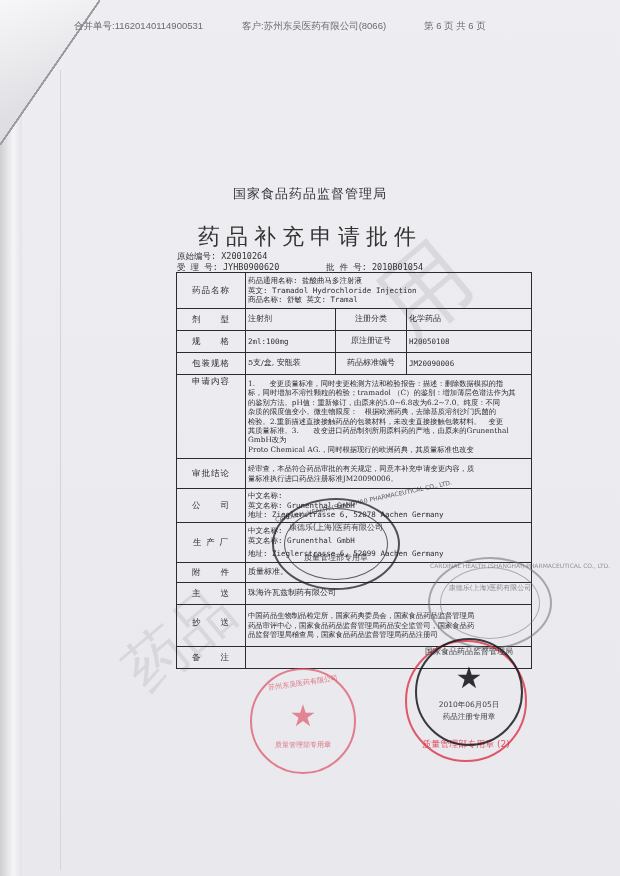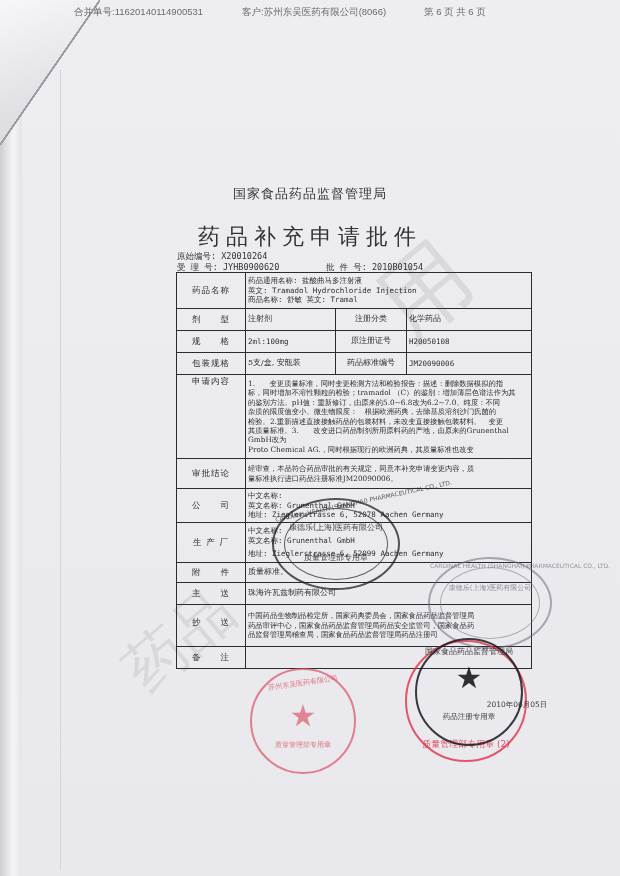--- a/index.html
+++ b/index.html
@@ -26,21 +26,21 @@
     position: absolute; left: 0; top: 0; width: 100px; height: 145px;
     background: linear-gradient(to bottom right, transparent 49.3%, #9a9aa0 49.5%, #9a9aa0 50.5%, transparent 50.7%);
   }
   .vline {
     position: absolute; left: 60px; top: 70px; width: 1px; height: 800px; background: #d5d5d9;
   }
   .header-strip {
     position: absolute; left: 72px; top: 2px; width: 540px; height: 18px;
     font-family: "Liberation Sans", sans-serif; font-size: 9.5px; color: #6a6a70;
   }
-  .header-strip span { position: absolute; top: 4px; white-space: nowrap; }
+  .header-strip span { position: absolute; top: 18px; white-space: nowrap; }
   .agency-title {
     position: absolute; left: 0; width: 620px; top: 185px; text-align: center;
     font-family: "DejaVu Sans", sans-serif; font-size: 13px; letter-spacing: 1px; color: #333;
   }
   .doc-title {
     position: absolute; left: 0; width: 620px; top: 222px; text-align: center;
     font-family: "DejaVu Sans", sans-serif; font-size: 22px; letter-spacing: 6px; color: #333; font-weight: 300;
   }
   .meta {
     position: absolute; font-family: "DejaVu Sans Mono", monospace; font-size: 8.5px; color: #333;
@@ -202,21 +202,21 @@
     <div class="stamp-text" style="top:3px; font-size:6px; color:rgba(110,110,118,0.7);">CARDINAL HEALTH (SHANGHAI) PHARMACEUTICAL CO., LTD.</div>
     <div class="stamp-text" style="top:24px; font-size:7px; color:rgba(110,110,118,0.75);">康德乐(上海)医药有限公司</div>
   </div>
 
   <div class="stamp" style="left:405px; top:640px; width:118px; height:118px; border:2.5px solid rgba(220,50,70,0.8);">
     <div class="stamp-text" style="top:96px; font-size:9px; color:rgba(220,50,70,0.85);">质量管理部专用章 (2)</div>
   </div>
   <div class="stamp" style="left:415px; top:638px; width:104px; height:104px; border:2.5px solid rgba(25,25,30,0.85);">
     <div class="stamp-text" style="top:6px; font-size:8px; color:rgba(25,25,30,0.85);">国家食品药品监督管理局</div>
     <div class="stamp-text" style="top:20px; font-size:30px; color:rgba(25,25,30,0.9);">★</div>
-    <div class="stamp-text" style="top:60px; font-size:7.5px; color:rgba(25,25,30,0.85);margin-left:48px;">2010年06月05日</div>
+    <div class="stamp-text" style="top:60px; font-size:7.5px; color:rgba(25,25,30,0.85);">2010年06月05日</div>
     <div class="stamp-text" style="top:72px; font-size:7.5px; color:rgba(25,25,30,0.85);">药品注册专用章</div>
   </div>
 
   <div class="stamp" style="left:250px; top:668px; width:102px; height:102px; border:2px solid rgba(220,80,100,0.7);">
     <div class="stamp-text" style="top:8px; font-size:7px; color:rgba(220,80,100,0.75); transform:rotate(-8deg);">苏州东吴医药有限公司</div>
     <div class="stamp-text" style="top:28px; font-size:30px; color:rgba(220,80,100,0.65);">★</div>
     <div class="stamp-text" style="top:70px; font-size:7px; color:rgba(220,80,100,0.75);">质量管理部专用章</div>
   </div>
 </div>
 

